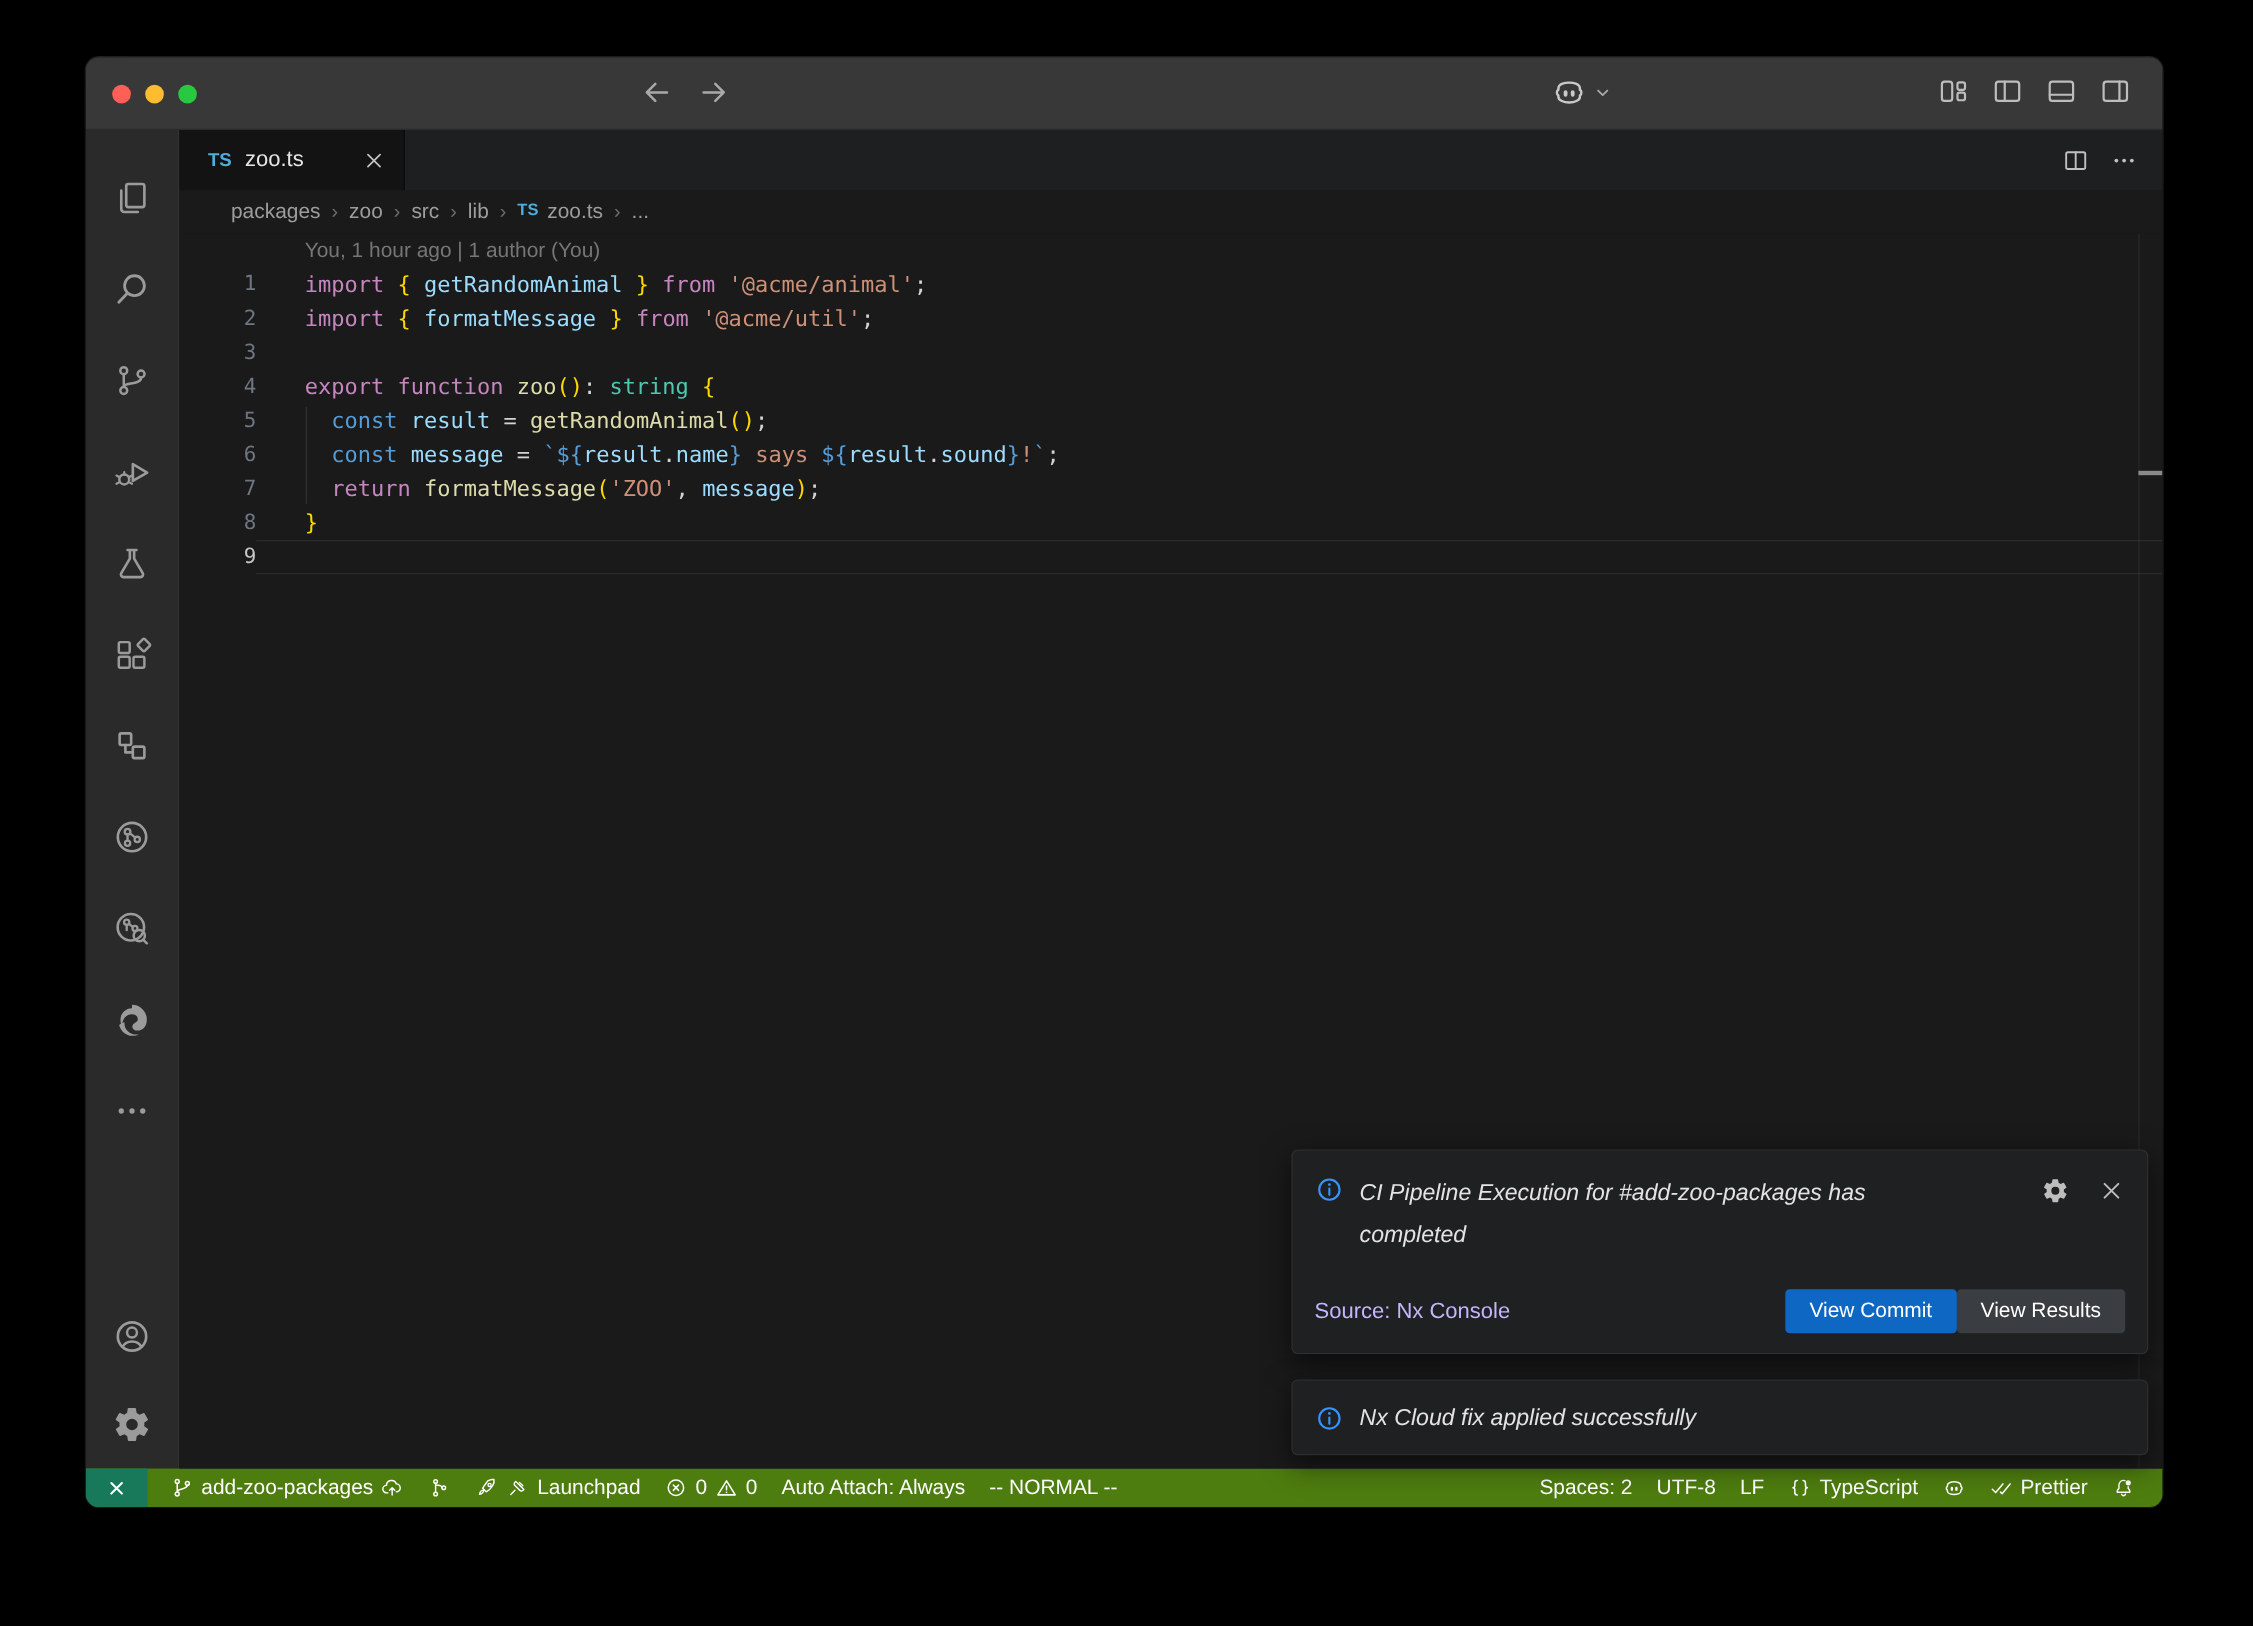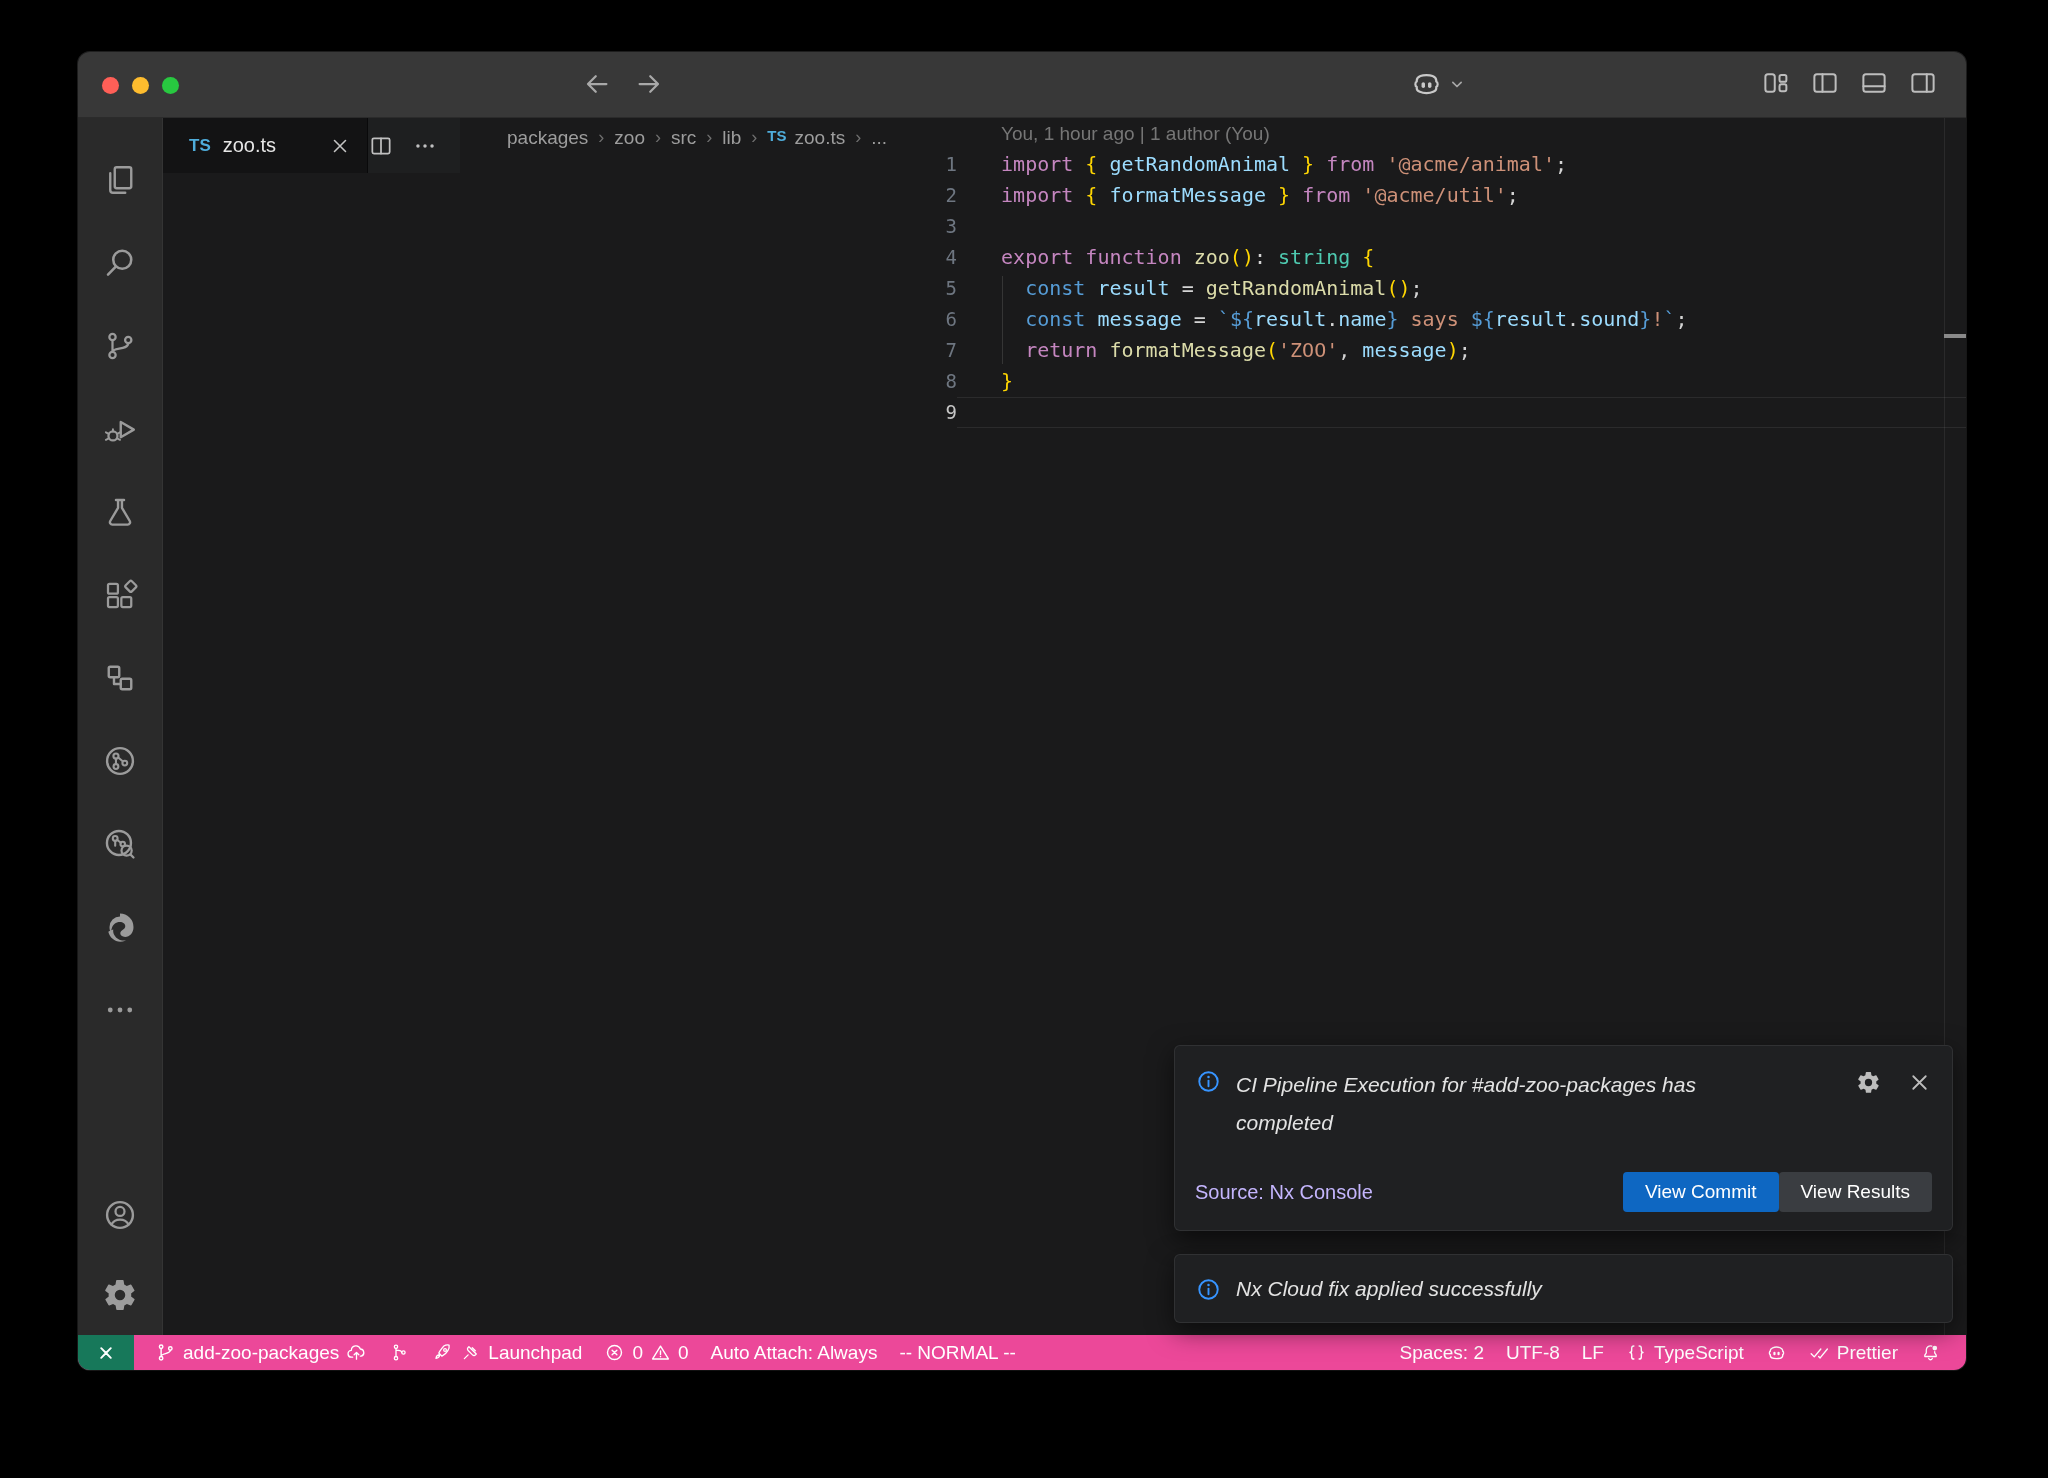--- a/index.html
+++ b/index.html
@@ -29,21 +29,21 @@
 
   
   .main { flex:1; display:flex; min-height:0; }
   .activitybar { width:85px; flex:0 0 85px; background:#2a2a2a; border-right:1px solid rgba(255,255,255,.05);
     display:flex; flex-direction:column; align-items:center; padding-top:20px; color:#9b9b9b; }
   .ab-item { width:85px; height:83px; display:flex; align-items:center; justify-content:center; }
   .ab-item .icon { width:36px; height:36px; }
   .ab-spacer { flex:1; }
   .ab-item.small-gap { height:80px; }
 
-  .editorarea { flex:1; display:flex; min-width:0; }
+  .editorarea { flex:1; display:flex; flex-direction:column; min-width:0; }
 
   
   .tabbar { height:55px; flex:0 0 55px; background:#1e1f20; display:flex; align-items:stretch; }
   .tab { width:205px; background:#131314; display:flex; align-items:center; padding:0 16px 0 26px; gap:12px;
     border-right:1px solid rgba(0,0,0,.5); }
   .ts-badge { color:#4faddb; font-weight:bold; font-size:17px; letter-spacing:0; }
   .tab-label { color:#e6e6e6; font-size:20px; flex:1; }
   .tab .icon.close { width:22px; height:22px; color:#c4c4c4; }
   .tab-actions { margin-left:auto; display:flex; align-items:center; gap:18px; padding-right:22px; color:#c0c0c0; }
   .tab-actions .icon { width:26px; height:26px; }
@@ -386,21 +386,21 @@
             </div>
           </div>
         <div class="indent-guide"></div>
         <div class="scrollbar-col">
           <div class="overview-dash"></div>
         </div>
       </div>
     </div>
   </div>
 
-  <div class="statusbar" style="background: #ec4899;">
+  <div class="statusbar" style="background: #4d7c0f;">
     <div class="sb-remote" style="background: rgb(23, 120, 90);">
       <span class="icon">
           <svg viewBox="0 0 24 24">
             <path d="M7.2 7.2L12 12l-4.8 4.8 M16.8 7.2L12 12l4.8 4.8" fill="none" stroke="currentColor" stroke-linecap="round" stroke-linejoin="round" stroke-width="1.9"></path>
           </svg>
         </span>
     </div>
     <div class="sb-left">
         <div class="sb-item">
           <span class="icon">

